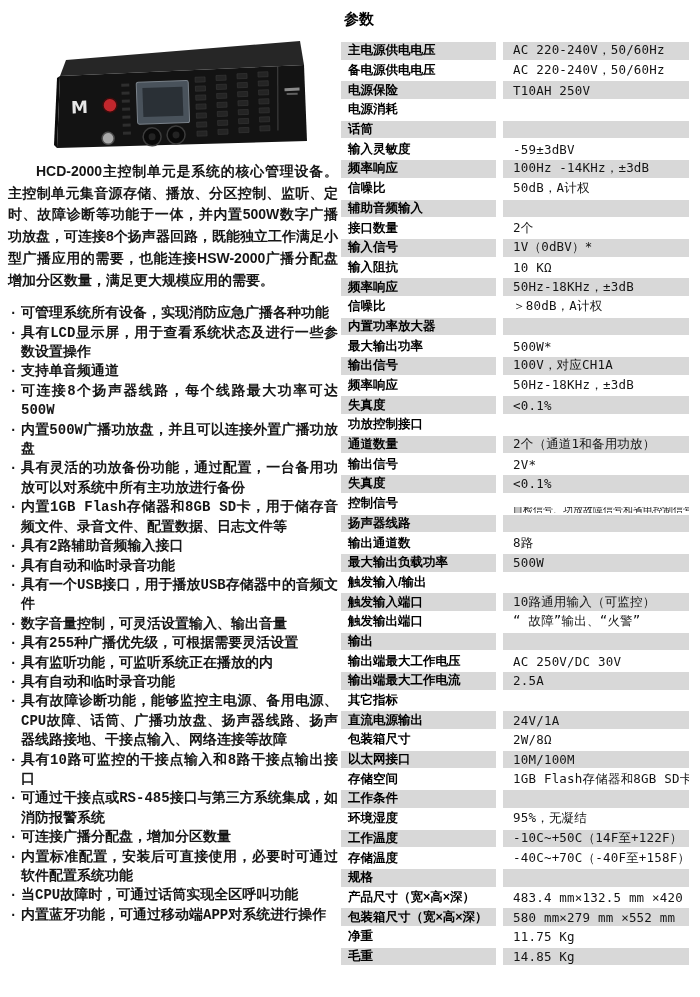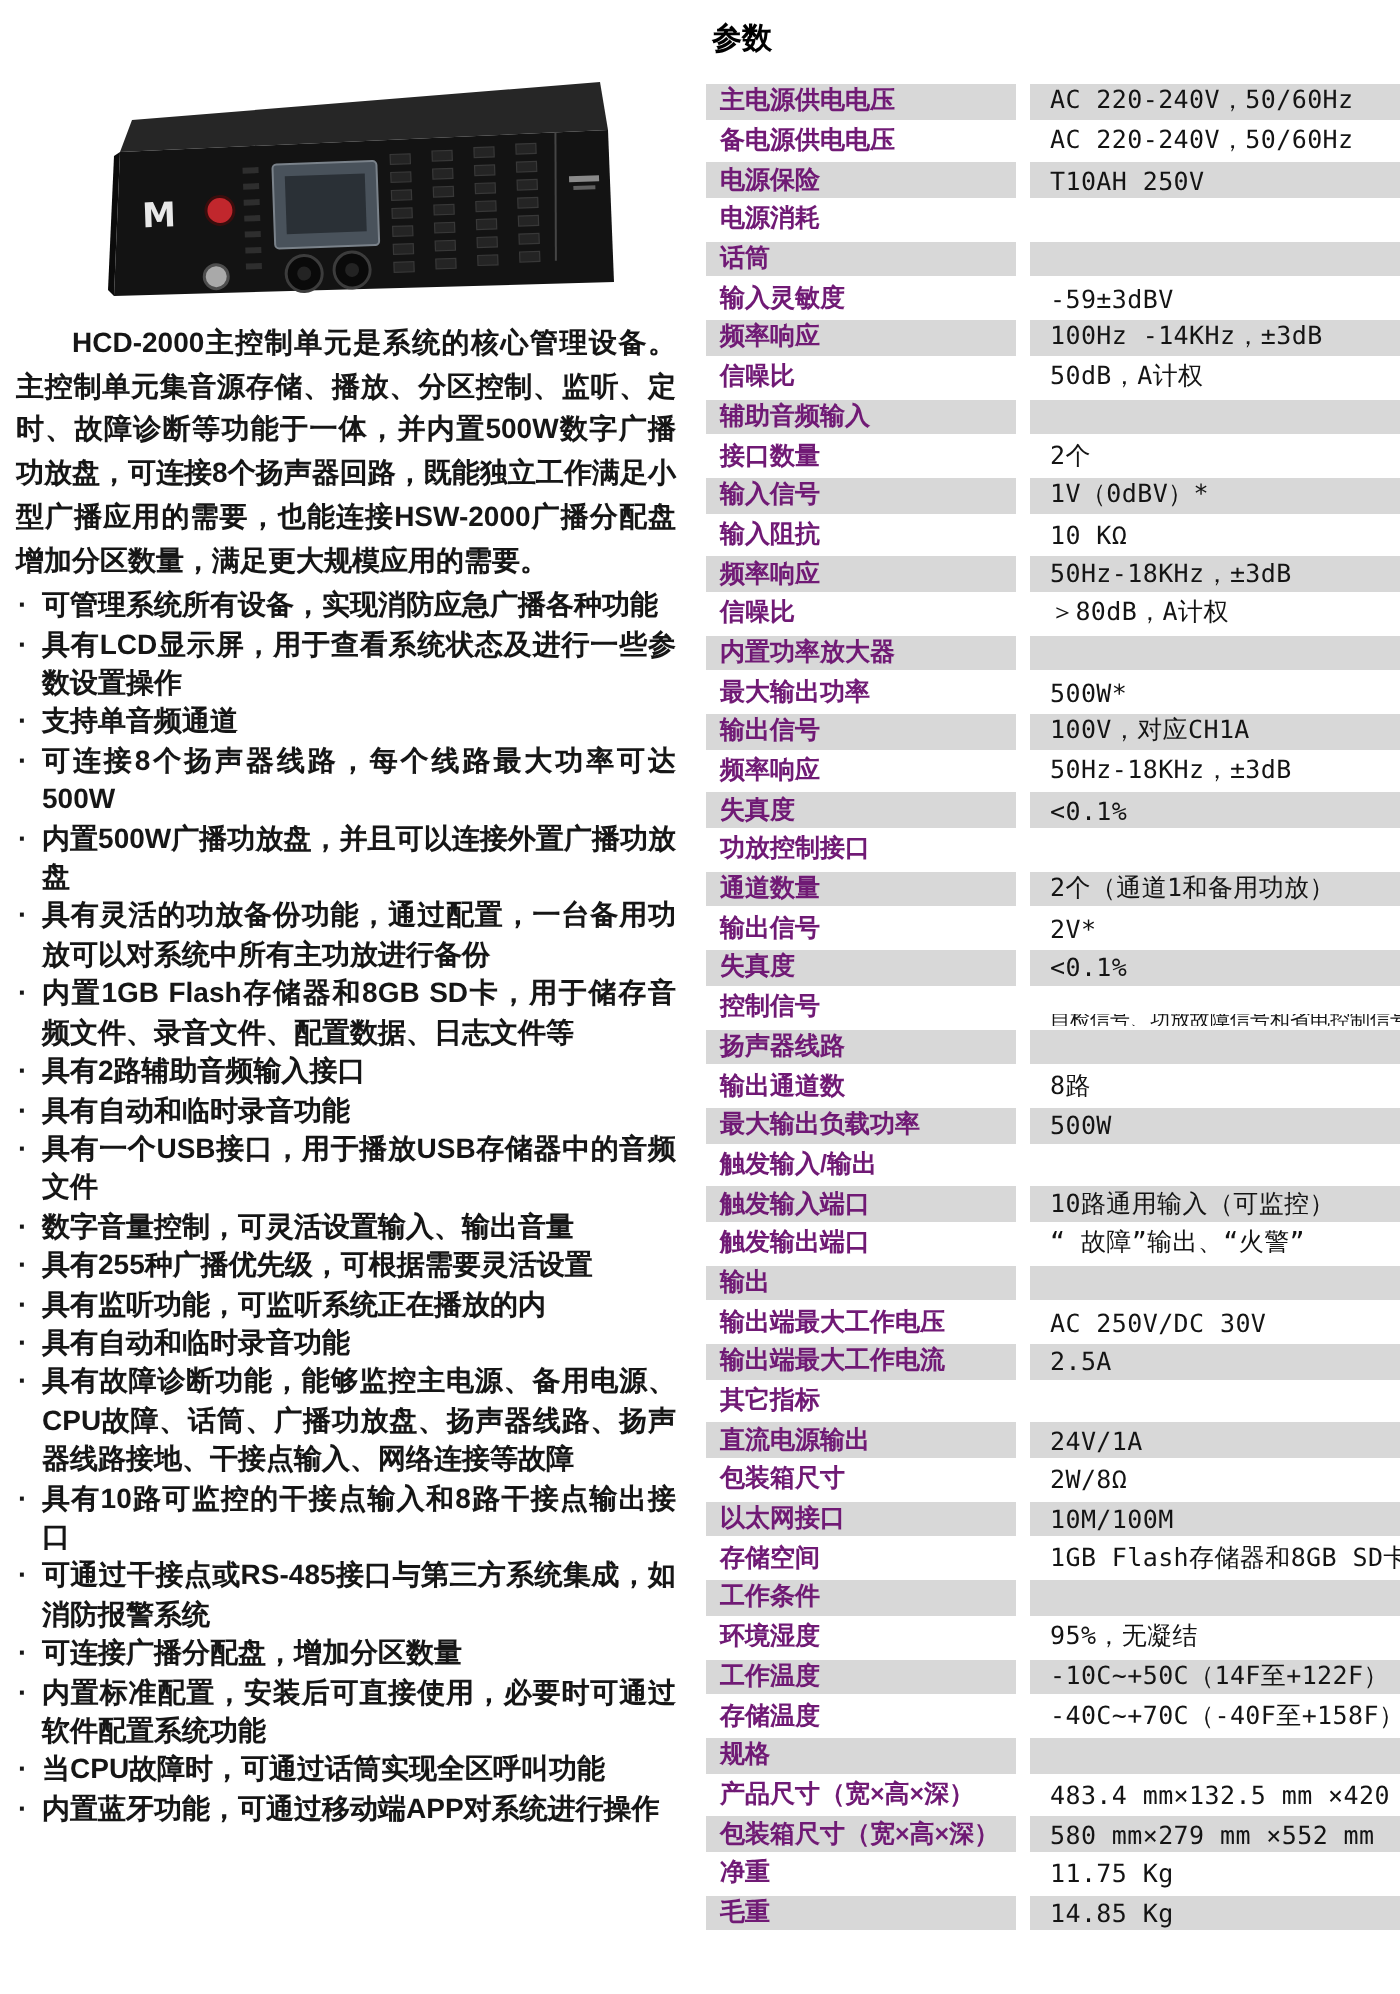--- a/index.html
+++ b/index.html
@@ -7,36 +7,36 @@
   body { font-family:"Liberation Sans","DejaVu Sans",sans-serif; color:#111; }
   .page { position:relative; width:700px; height:997px; background:#fff; overflow:hidden; }
 
   
   .left-col { position:absolute; left:8px; top:0; width:330px; }
   .product-photo { margin:30px 0 0 6px; width:310px; height:125px; }
   .intro {
     margin-top:6px; font-size:14px; line-height:21.7px; text-indent:2em;
     font-weight:600; color:#161616; text-align:justify;
   }
-  .features { list-style:none; margin-top:2px; }
+  .features { list-style:none; margin-top:13px;font-family:Liberation Mono, monospace; }
   .features li {
     position:relative; padding-left:13px; font-size:14px; line-height:19.4px;
     font-weight:600; color:#161616; text-align:justify;
   }
   .features li::before { content:"·"; position:absolute; left:1px; top:0; font-weight:bold; }
 
   
-  .right-col { position:absolute; left:353px; top:0; width:348px; }
+  .right-col { position:absolute; left:341px; top:0; width:348px; }
   .specs-title { font-size:15px; font-weight:bold; color:#000; margin:10px 0 0 3px; }
   .spec-table { margin-top:13px; }
   .spec-row { display:flex; column-gap:7px; height:17.7px; margin-bottom:2px; }
   .spec-row .cell { display:flex; align-items:center; background:#fff; overflow:hidden; white-space:nowrap; }
   .spec-row:nth-child(odd) .cell { background:#d8d8d8; }
   .cell.label {
-    width:155px; padding-left:7px; font-size:12.5px; font-weight:bold; color:#701a75;
+    width:155px; padding-left:7px; font-size:12.5px; font-weight:bold; color:#000000;
   }
   .cell.value {
     flex:1; padding-left:10px; font-size:12.5px; color:#141414;
     font-family:"DejaVu Sans Mono","DejaVu Sans",sans-serif; letter-spacing:0.2px;
   }
   .spec-row.small-value .cell.value { font-size:10px; letter-spacing:0;margin-top:12px; }
 </style>
 </head>
 <body>
 

